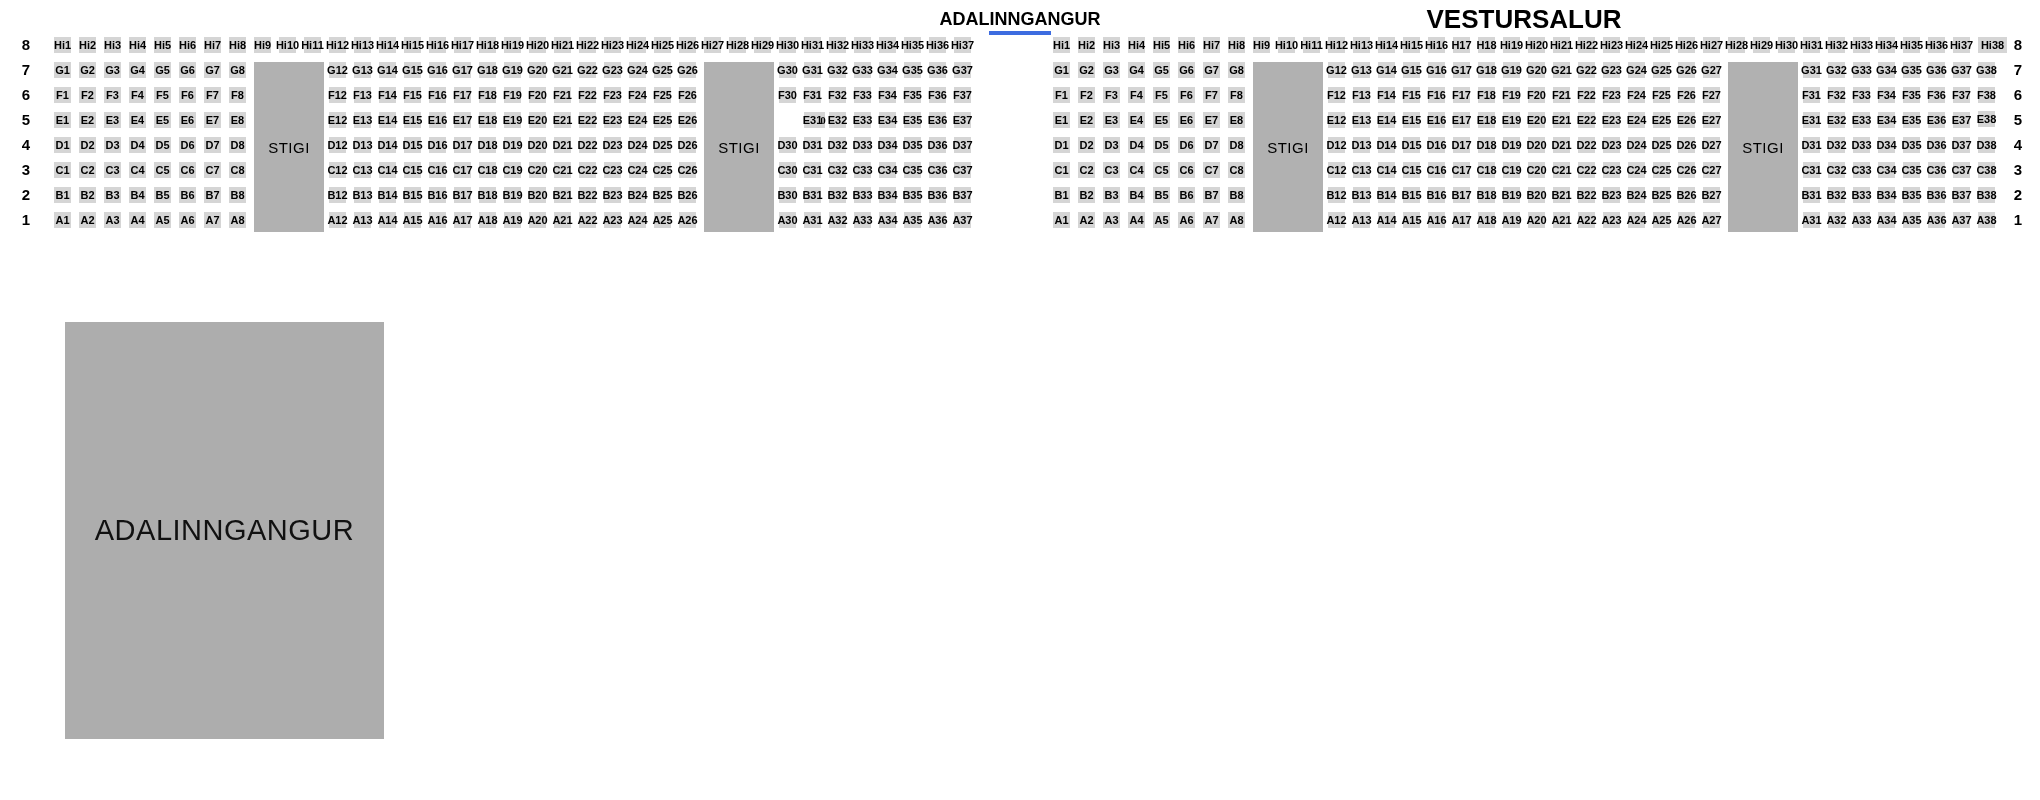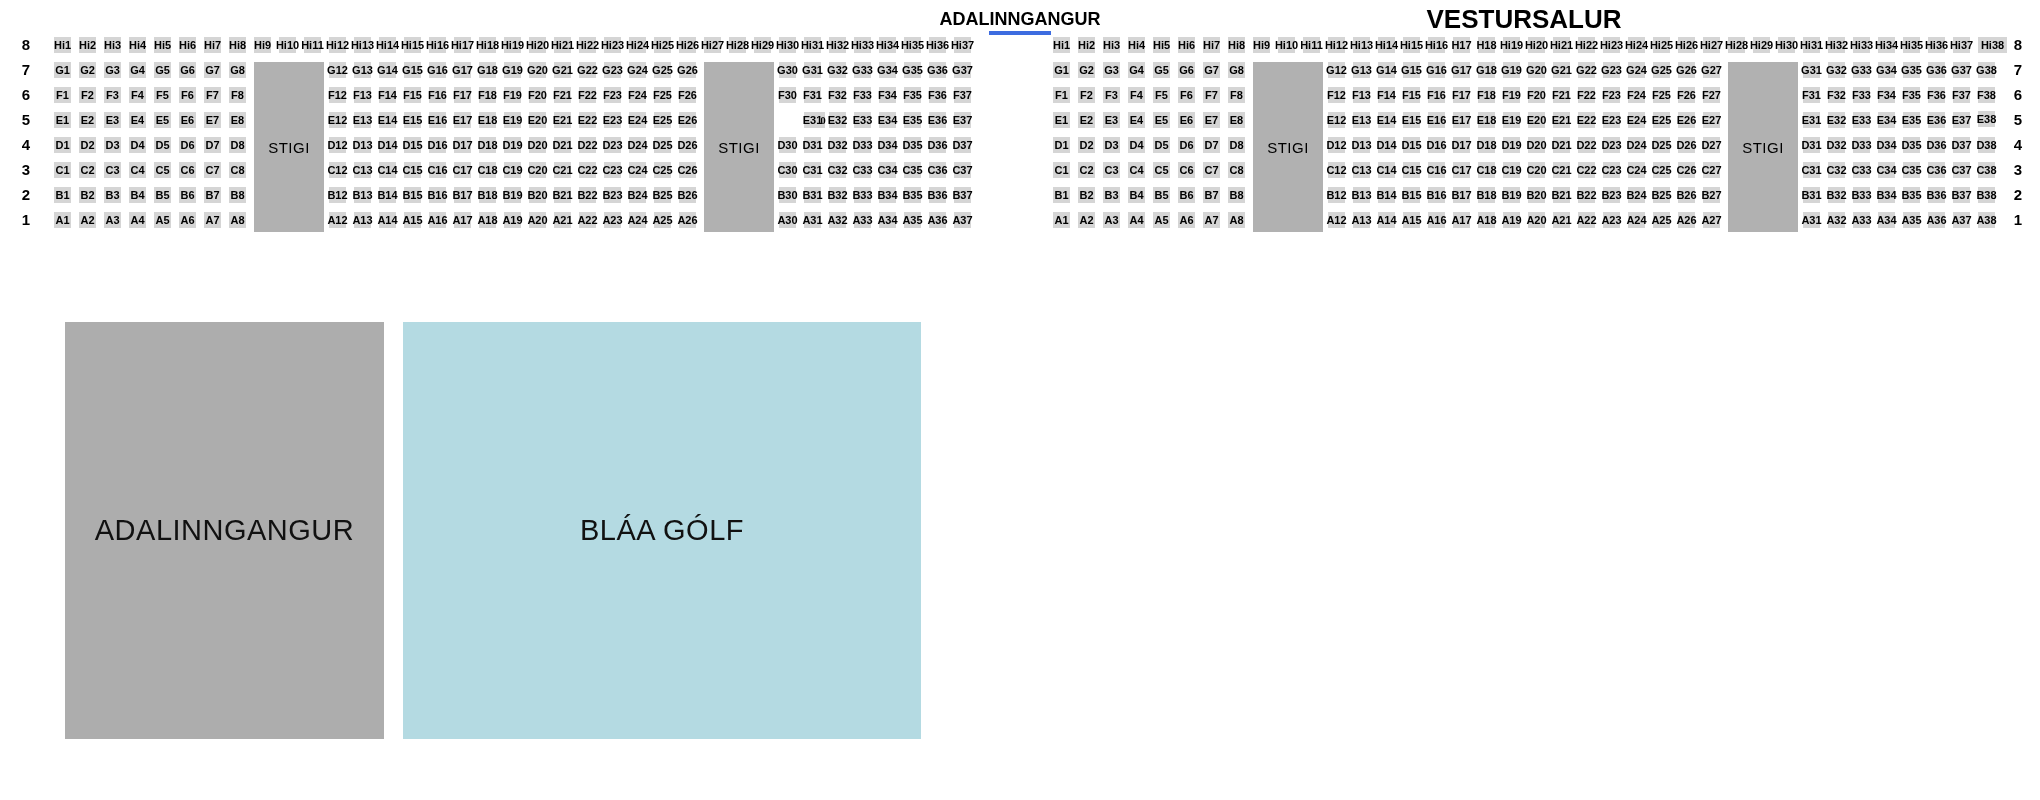--- a/index.html
+++ b/index.html
@@ -1678,18 +1678,15 @@
       <div class="row-num" style="left: 2006px; top: 135px;">4</div>
       <div class="row-num" style="left: 2006px; top: 160px;">3</div>
       <div class="row-num" style="left: 2006px; top: 185px;">2</div>
       <div class="row-num" style="left: 2006px; top: 210px;">1</div>
     </div>
 
   <div class="area area-gray" id="area-left">
     <span>ADALINNGANGUR</span>
   </div>
 
-  <div class="area area-blue" id="area-mid">
-    <span>BLÁA GÓLF</span>
-  </div>
 
 
 </div>
 
 </body></html>

